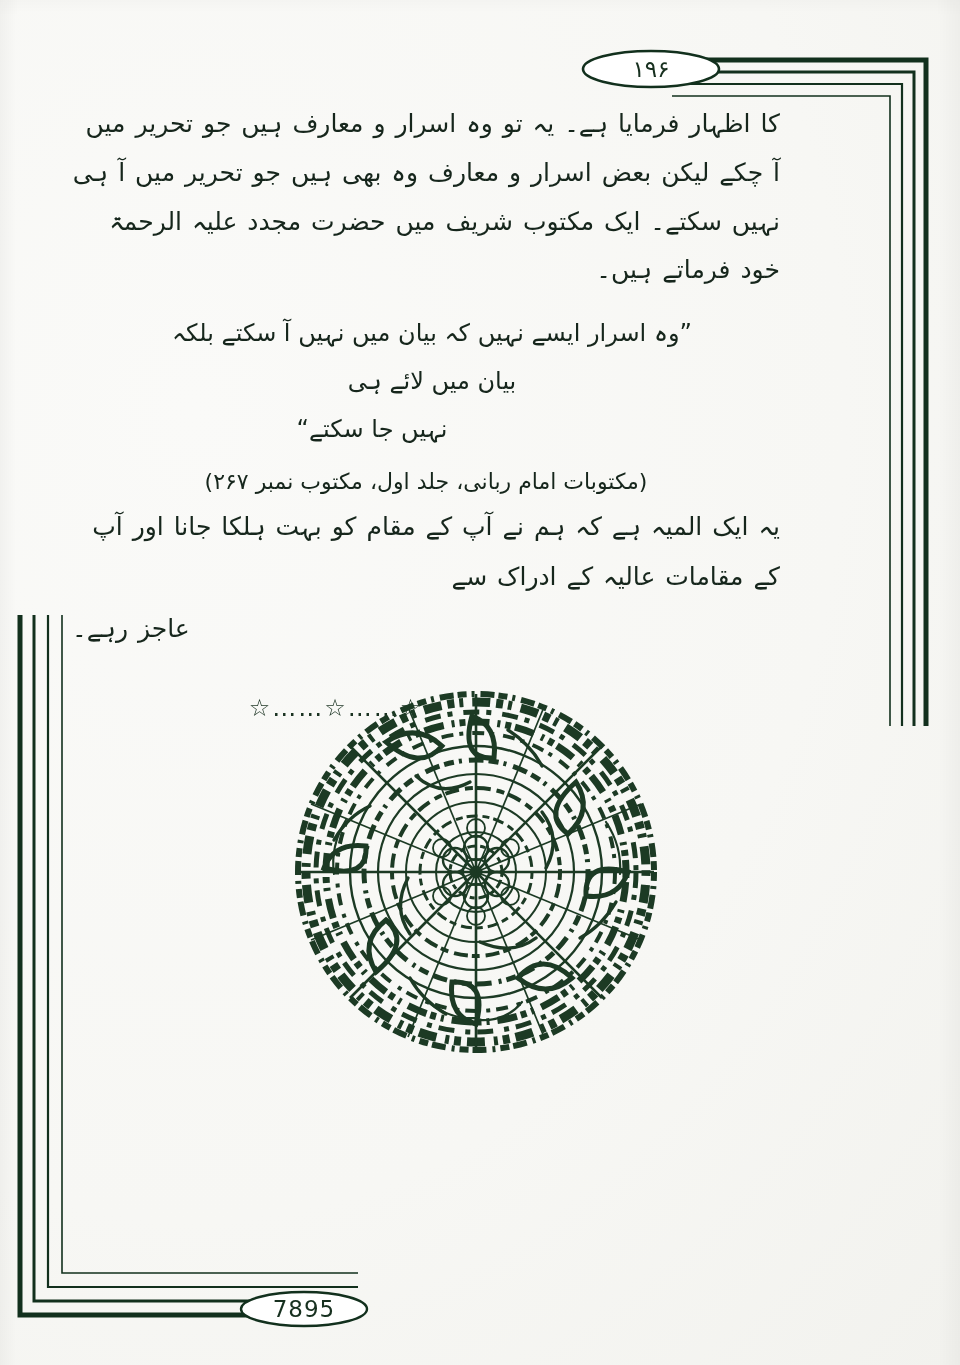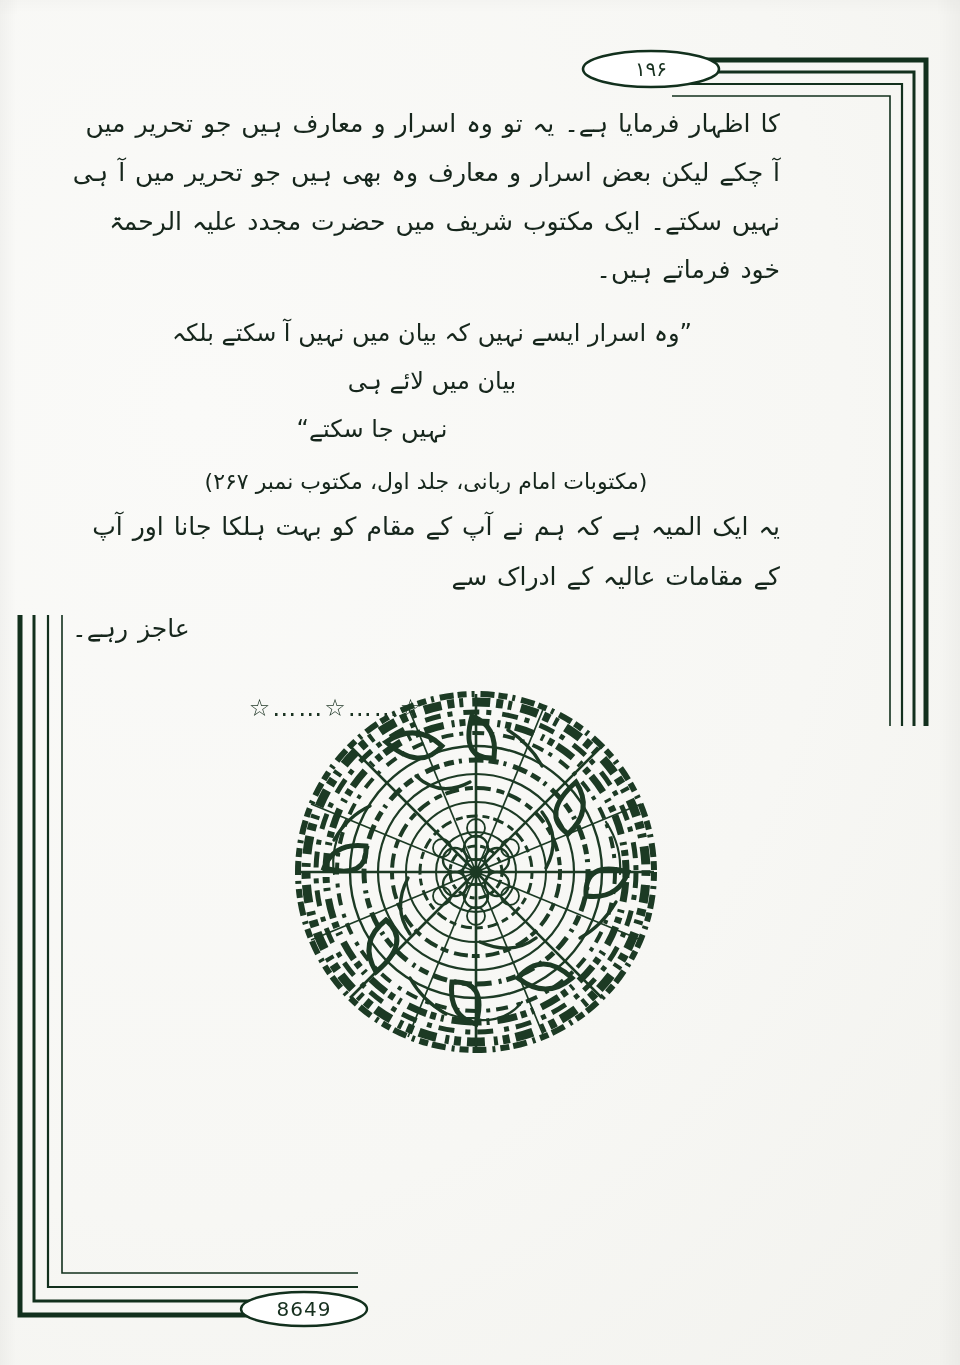--- a/index.html
+++ b/index.html
@@ -75,21 +75,21 @@
     width: 136px;
     height: 40px;
   }
   .bubble-svg {
     position: absolute;
     inset: 0;
   }
   .bubble-text {
     position: relative;
     z-index: 2;
-    font-size: 20px;
+    font-size: 23px;
     direction: rtl;
   }
 
   
   .content {
     position: absolute;
     top: 100px;
     right: 180px;
     left: 72px;
     direction: rtl;
@@ -286,16 +286,16 @@
         <path d="M70 148 q-16 26 -12 54"></path>
       </g>
     </g>
   </svg>
 </div>
 
 <div class="page-num page-num-bottom">
   <svg class="bubble-svg" viewBox="0 0 136 40" aria-hidden="true">
     <ellipse cx="68" cy="20" rx="63" ry="17" fill="#ffffff" stroke="#12301d" stroke-width="2.4"></ellipse>
   </svg>
-  <span class="bubble-text">8649</span>
+  <span class="bubble-text">7895</span>
 </div>
 
 <div class="scan-noise"></div>
 
 </body></html>

